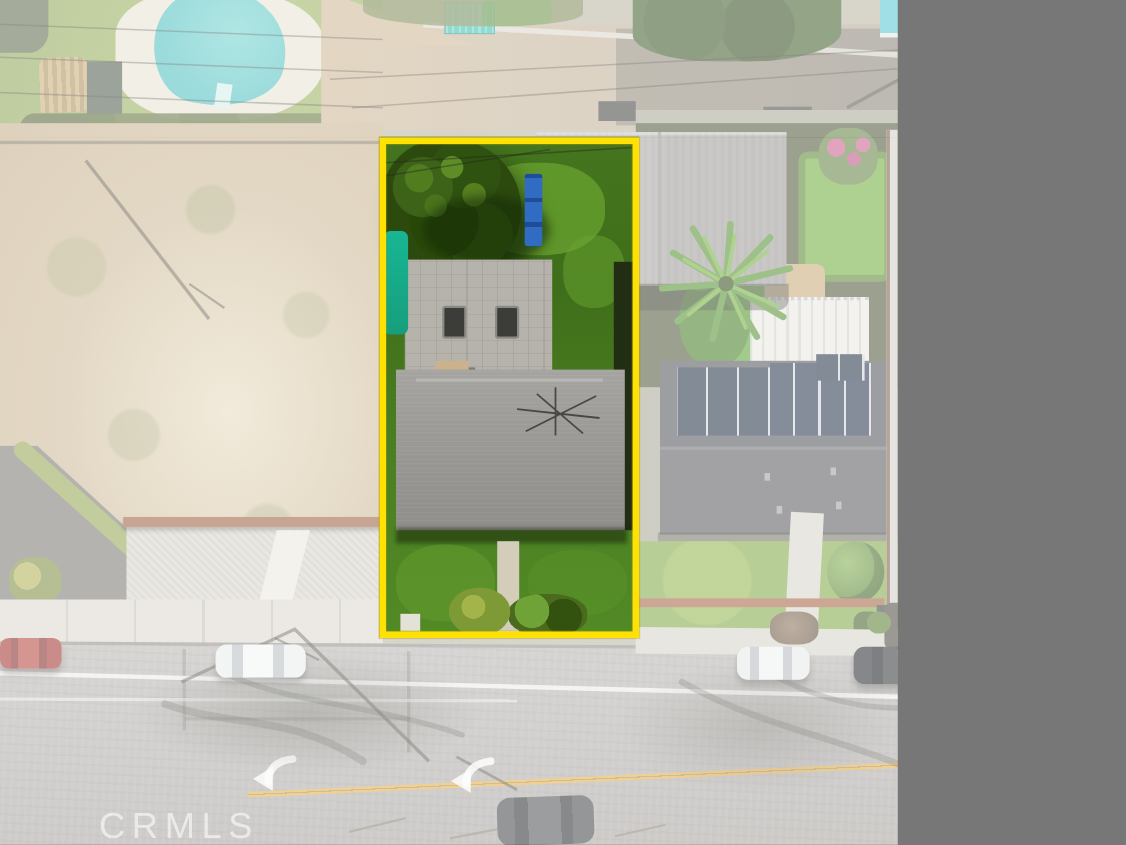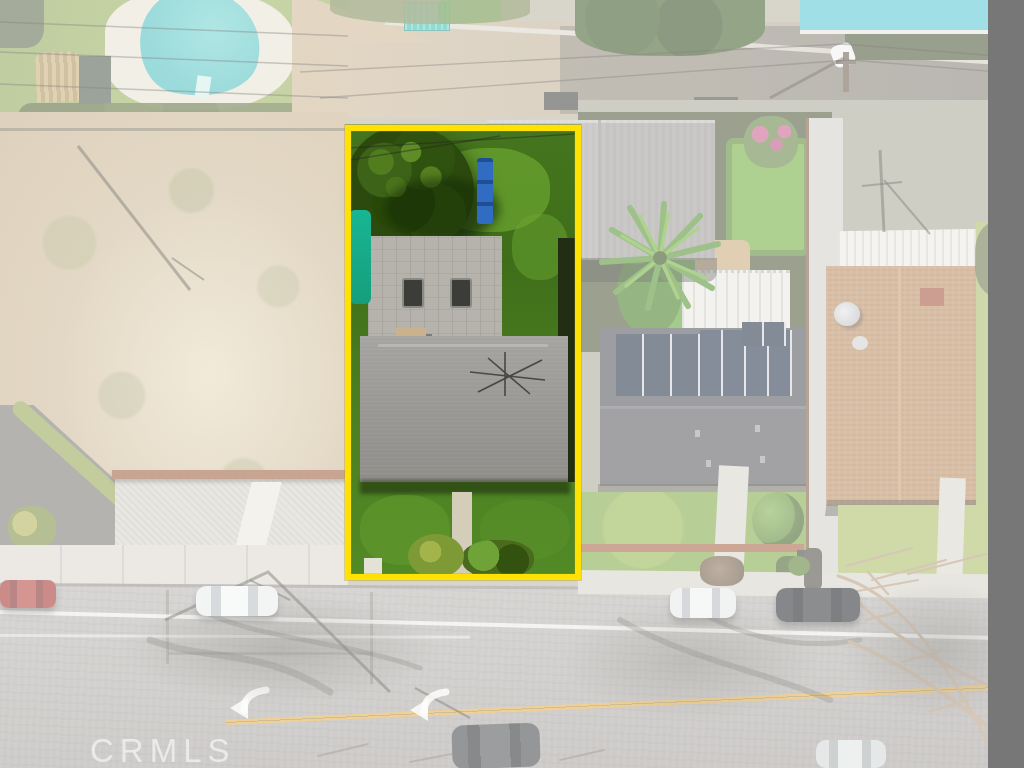--- a/index.html
+++ b/index.html
@@ -1,16 +1,16 @@
 <!DOCTYPE html>
 <html><head>
 <meta charset="utf-8">
 <style>
   html,body{margin:0;padding:0;background:#777;}
-  #canvas{position:relative;width:988px;height:768px;overflow:hidden;
+  #canvas{position:relative;width:816px;height:768px;overflow:hidden;
           background:#b9b2a0;font-family:"Liberation Sans",sans-serif;}
   .a{position:absolute;}
   #watermark{font-size:33px;letter-spacing:6px;color:rgba(255,255,255,.58);font-weight:400;}
   .fade{background:rgba(255,255,255,.45);}
 </style>
 </head>
 <body>
 
 <div id="canvas">
 

